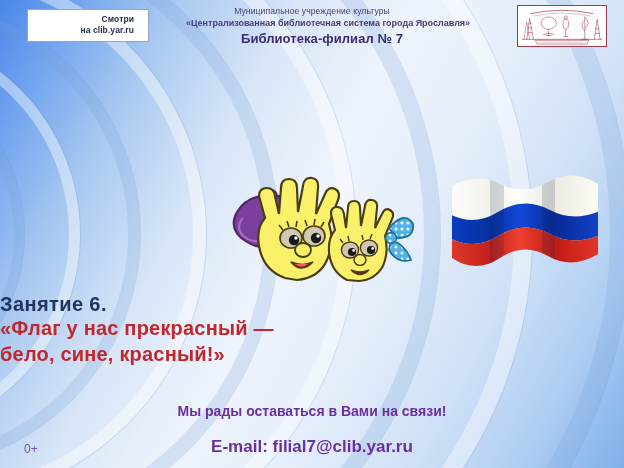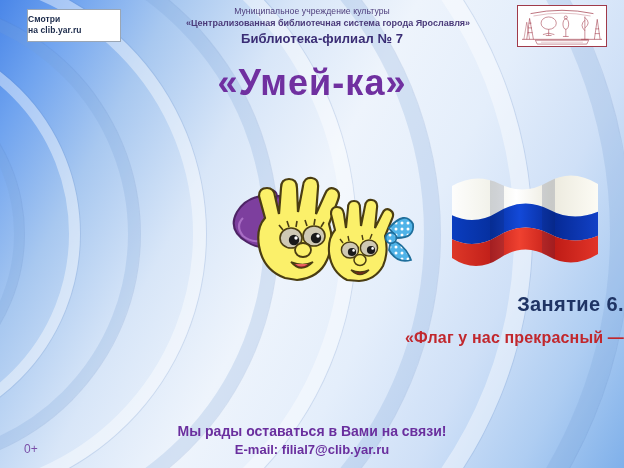--- a/index.html
+++ b/index.html
@@ -47,22 +47,22 @@
   }
   .ring.dk { border-color: rgba(120,160,215,0.22); }
 
   
   #watch-badge {
     position: absolute;
     left: 27px;  top: 9px;
     width: 92px;
     background: #ffffff;
     border: 1px solid #9aa6b4;
-    padding: 4px 0 5px;
-    text-align: left;
+    padding: 4px 14px 5px;
+    text-align: right;
     line-height: 1.32;
     font-size: 8.5px;
     font-weight: bold;
     color: #1b2a4a;
     letter-spacing: .01em;
   }
 
   
   #header {
     position: absolute;
@@ -128,48 +128,47 @@
     position: absolute;
     left: 446px; top: 168px;
     width: 160px; height: 112px;
   }
   #flag svg { display: block; width: 100%; height: 100%; }
 
   
   #lesson {
     position: absolute;
     left: 0; right: 0; top: 293px;
-    text-align: right;
-    padding-left: 8px;
+    text-align: left;
   }
   #lesson .lesson-no {
     font-size: 20px;
     font-weight: bold;
     color: #1f3464;
     letter-spacing: .02em;
   }
   #lesson .lesson-name {
-    margin-top: 12px;
-    font-size: 16px;
+    margin-top: 0;
+    font-size: 20px;
     font-weight: bold;
     color: #c1272d;
     line-height: 1.28;
     letter-spacing: .01em;
   }
 
   
   #footer {
     position: absolute;
     left: 0; right: 0; bottom: 11px;
     text-align: center;
     color: #6a2f9e;
     font-weight: bold;
   }
   #footer .f1 { font-size: 14px; }
-  #footer .f2 { font-size: 13px; margin-top: 3px; }
+  #footer .f2 { font-size: 17px; margin-top: 18px; }
 
   #age-rating {
     position: absolute;
     left: 24px; bottom: 12px;
     font-size: 12px;
     color: #7a4fa8;
     font-weight: normal;
   }
 </style>
 </head>
@@ -227,21 +226,20 @@
         <path d="M158 70 L164 28 L170 70 M159 58 L169 58 M160 48 L168 48"></path>
 
         <path d="M6 70 L174 70" stroke-width="1.3"></path>
         <path d="M34 72 L146 72 L142 80 L38 80 Z"></path>
         <path d="M46 76 L134 76" stroke-width="0.7" opacity=".75"></path>
       </g>
     </svg>
   </div>
 
   <div id="school-title">
-    <div class="l2">«Умей-ка»</div>
   </div>
 
   <div id="mascot">
     <svg viewBox="0 0 196 118" xmlns="http://www.w3.org/2000/svg">
       <defs>
         <pattern id="dots" width="6" height="6" patternUnits="userSpaceOnUse">
           <rect width="6" height="6" fill="#4fb3e8"></rect>
           <circle cx="3" cy="3" r="1.5" fill="#ffffff"></circle>
         </pattern>
       </defs>
@@ -357,20 +355,21 @@
         <rect x="44" y="0" width="14" height="112" fill="#0b2050"></rect>
         <rect x="96" y="0" width="13" height="112" fill="#0b2050"></rect>
       </g>
     </svg>
   </div>
 
   <div id="lesson">
     <div class="lesson-no">Занятие 6.</div>
     <div class="lesson-name">
       <div>«Флаг у нас прекрасный —</div>
+      <div>бело, сине, красный!»</div>
     </div>
   </div>
 
   <div id="footer">
     <div class="f1">Мы рады оставаться в Вами на связи!</div>
     <div class="f2">E-mail: filial7@clib.yar.ru</div>
   </div>
 
   <div id="age-rating">0+</div>
 

